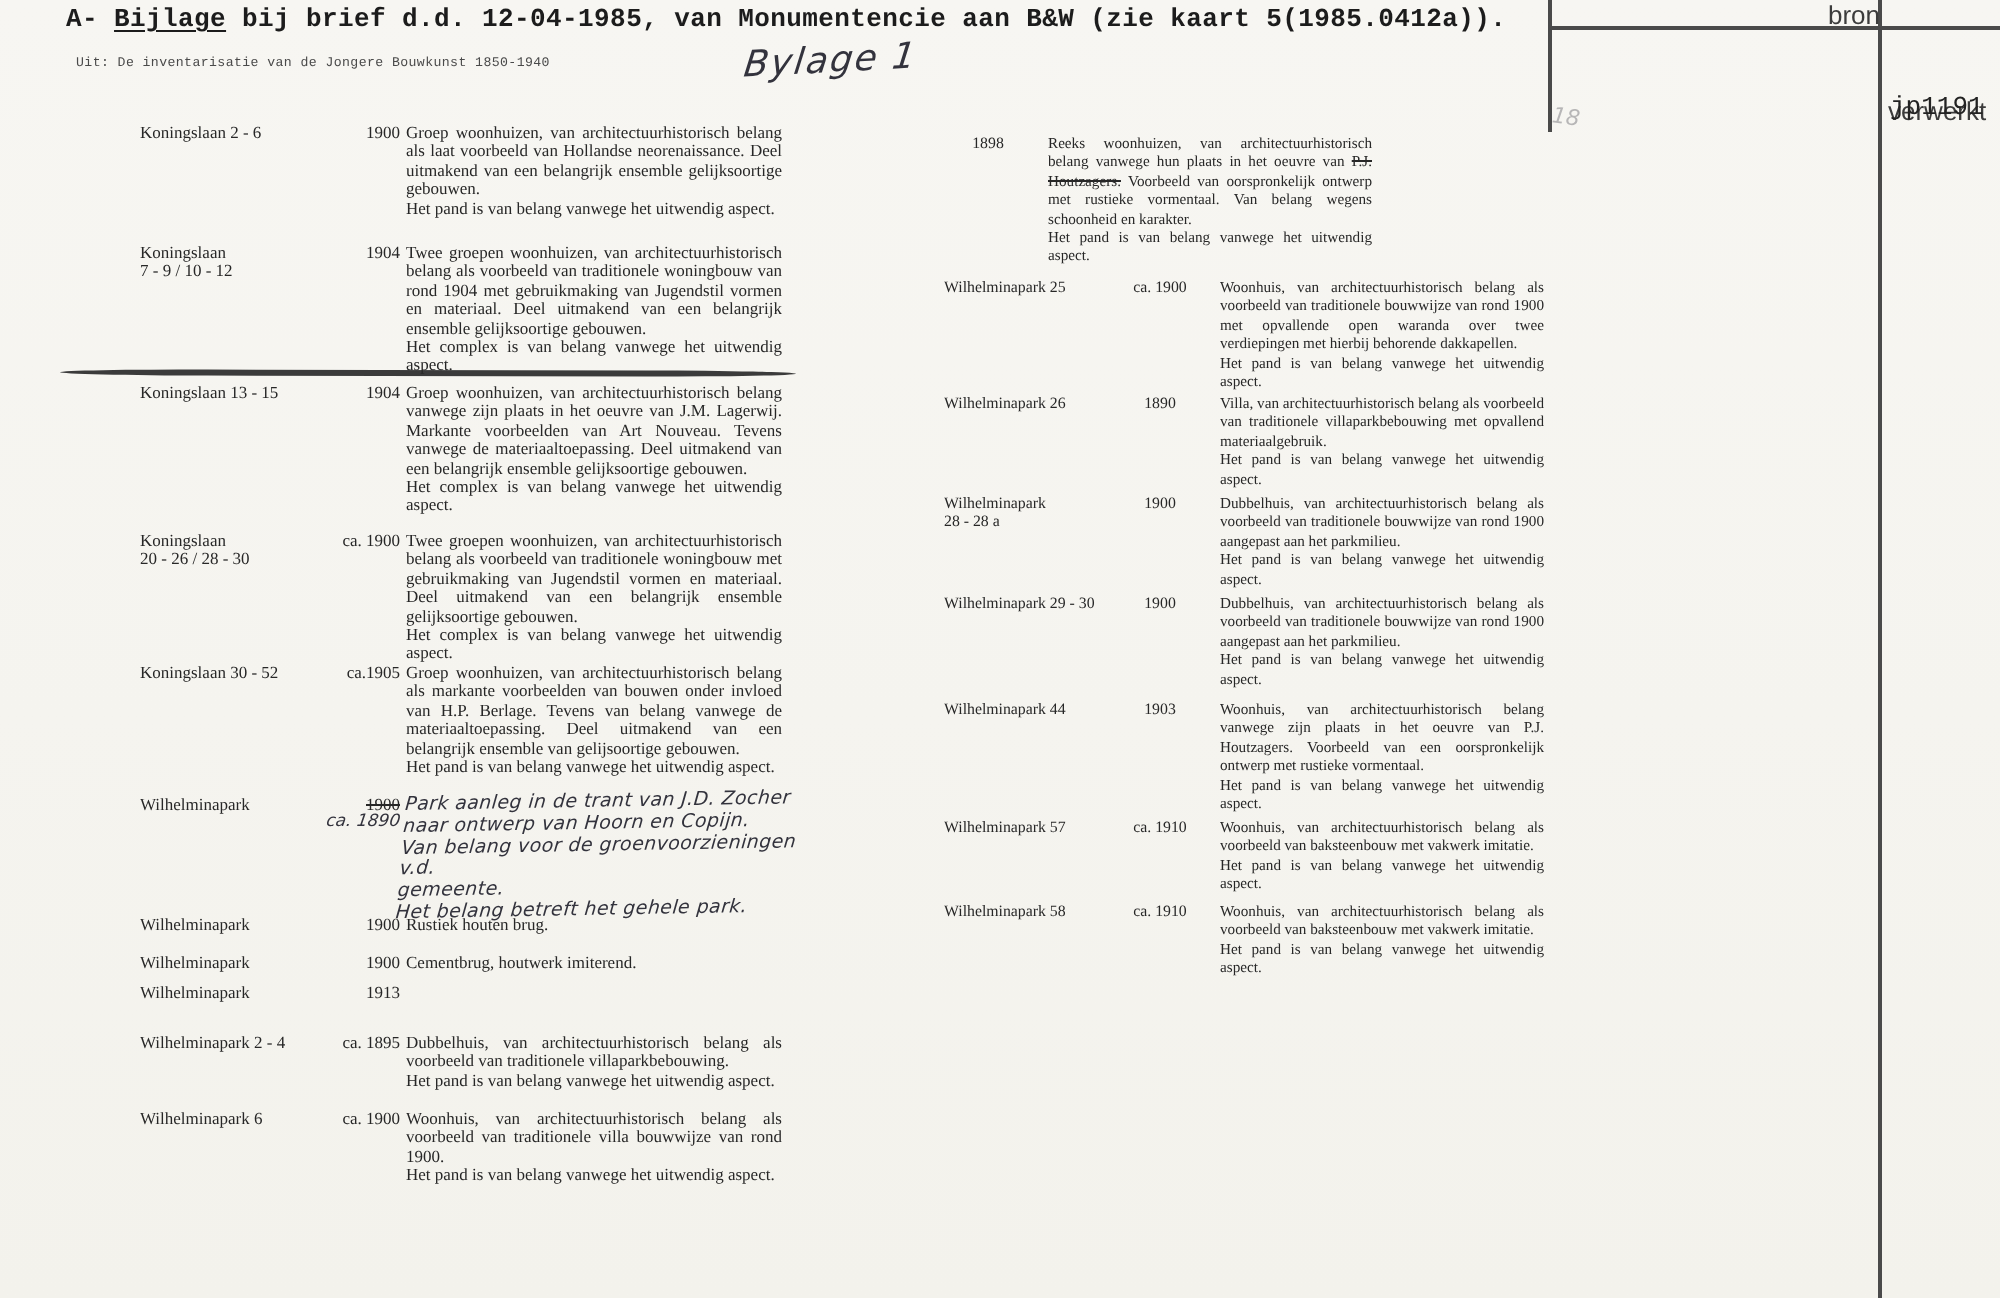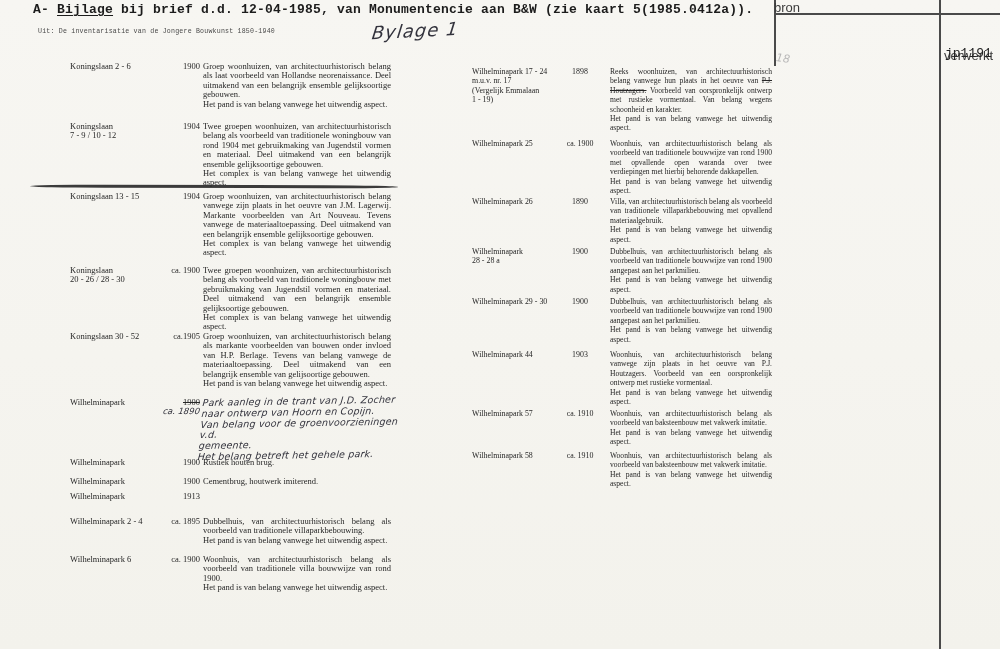--- a/index.html
+++ b/index.html
@@ -55,21 +55,21 @@
 <div class="page">
 
   <div class="doc-title"><span>A- </span><span class="u">Bijlage</span><span> bij brief d.d. 12-04-1985, van Monumentencie aan B&amp;W (zie kaart 5(1985.0412a)).</span></div>
   <div class="doc-subtitle">Uit: De inventarisatie van de Jongere Bouwkunst 1850-1940</div>
   <div class="hand bijlage-hand">Bylage 1</div>
   <div class="hand pencil">18</div>
 
   <div class="vline" style="left:774px;top:0;height:66px;"></div>
   <div class="vline" style="left:939px;top:0;height:649px;"></div>
   <div class="hline" style="left:774px;top:13px;width:226px;"></div>
-  <div class="tbl-header" style="left:774px;width:166px;text-align:left;">bron</div>
+  <div class="tbl-header" style="left:774px;width:166px;text-align:right;">bron</div>
   <div class="tbl-header" style="left:944px;margin-top:48px;">verwerkt</div>
   <div class="jp-code">jp1191</div>
 
   <div class="fold-line"></div>
 
   <div class="entry left" style="top:62px">
     <div class="addr">Koningslaan 2 - 6</div>
     <div class="year">1900</div>
     <div class="desc">Groep woonhuizen, van architectuurhistorisch belang als laat voorbeeld van Hollandse neorenaissance. Deel uitmakend van een belangrijk ensemble gelijksoortige gebouwen.
 Het pand is van belang vanwege het uitwendig aspect.</div>
@@ -133,24 +133,20 @@
 Het pand is van belang vanwege het uitwendig aspect.</div>
   </div>
   <div class="entry left" style="top:555px">
     <div class="addr">Wilhelminapark 6</div>
     <div class="year">ca. 1900</div>
     <div class="desc">Woonhuis, van architectuurhistorisch belang als voorbeeld van traditionele villa bouwwijze van rond 1900.
 Het pand is van belang vanwege het uitwendig aspect.</div>
   </div>
 
   <div class="entry right" style="top:67px">
-    <div class="addr">Wilhelminapark 17 - 24
-m.u.v. nr. 17
-(Vergelijk Emmalaan
-1 - 19)</div>
     <div class="year">1898</div>
     <div class="desc"><span>Reeks woonhuizen, van architectuurhistorisch belang vanwege hun plaats in het oeuvre van </span><span class="struck">P.J. Houtzagers.</span><span> Voorbeeld van oorspronkelijk ontwerp met rustieke vormentaal. Van belang wegens schoonheid en karakter.
 Het pand is van belang vanwege het uitwendig aspect.</span></div>
   </div>
   <div class="entry right" style="top:139px">
     <div class="addr">Wilhelminapark 25</div>
     <div class="year">ca. 1900</div>
     <div class="desc">Woonhuis, van architectuurhistorisch belang als voorbeeld van traditionele bouwwijze van rond 1900 met opvallende open waranda over twee verdiepingen met hierbij behorende dakkapellen.
 Het pand is van belang vanwege het uitwendig aspect.</div>
   </div>

